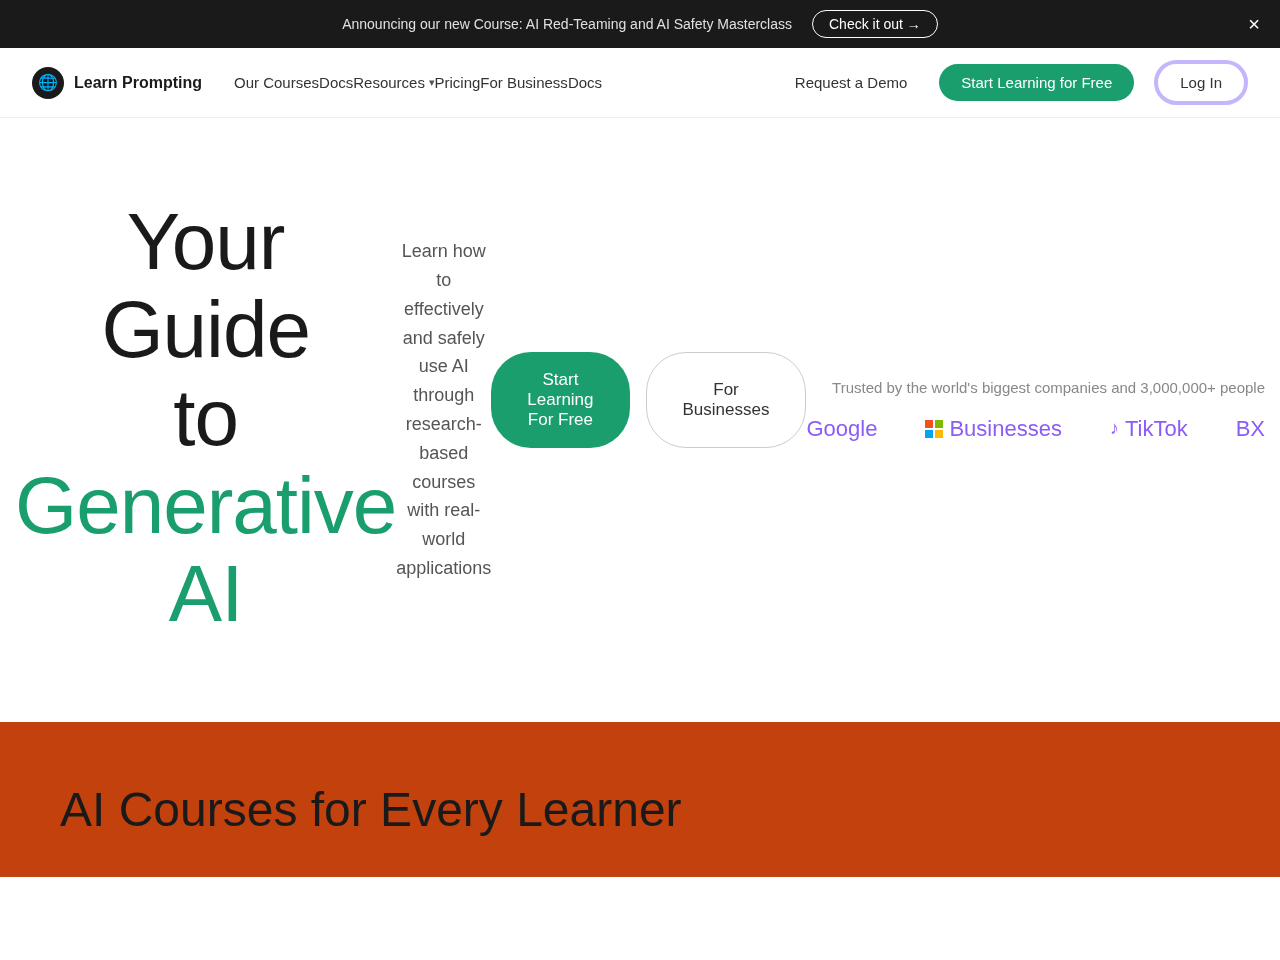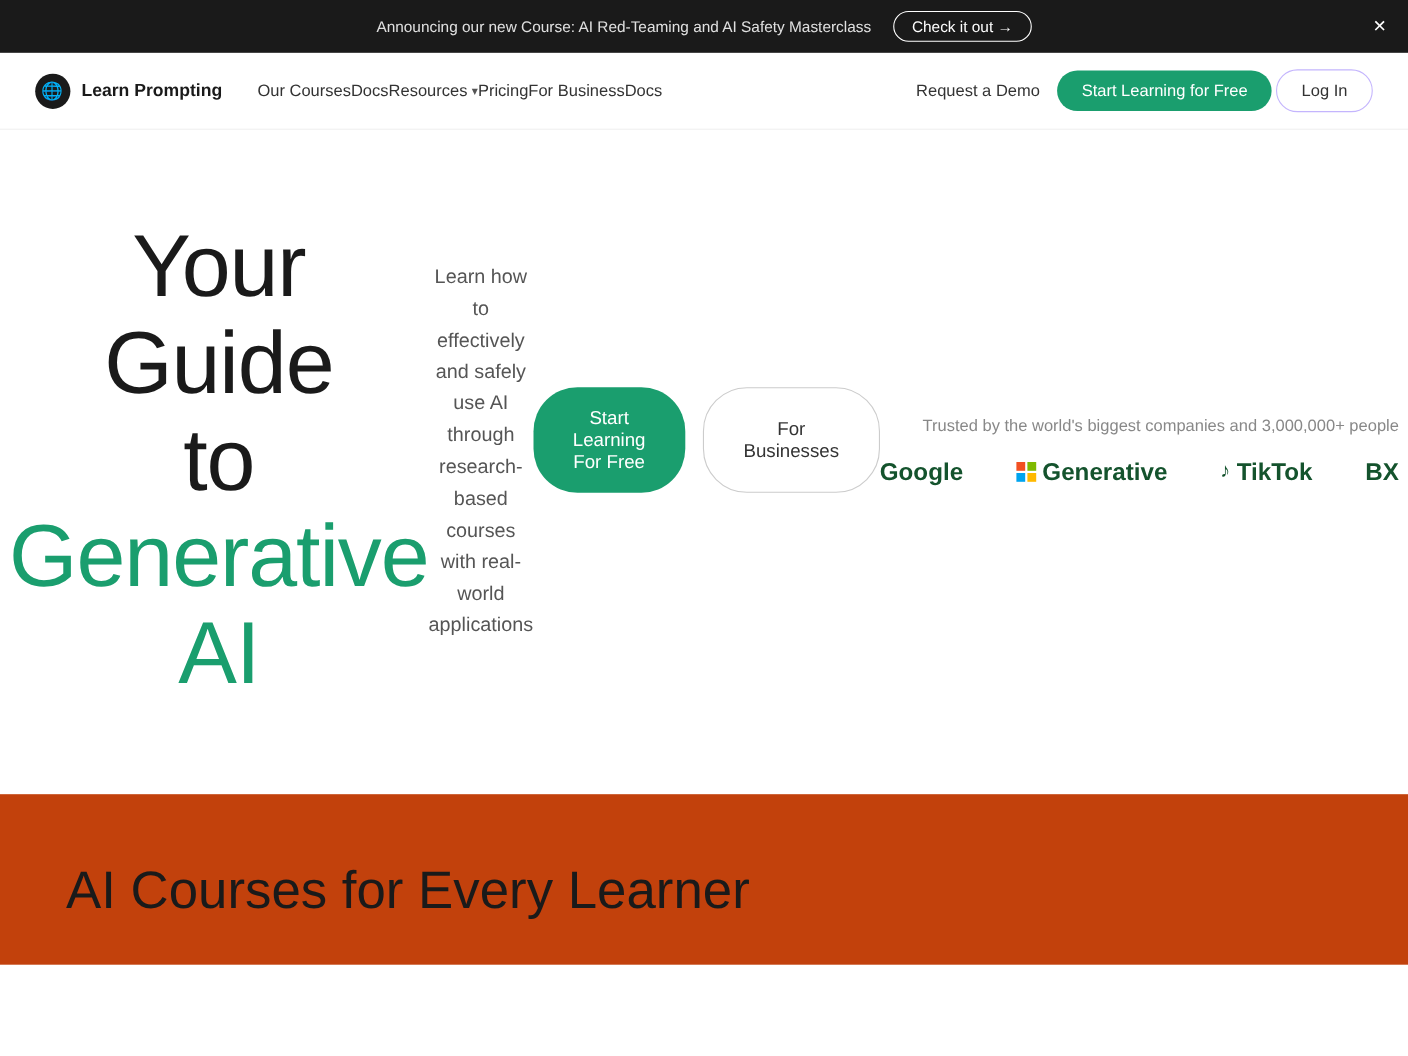--- a/index.html
+++ b/index.html
@@ -85,21 +85,21 @@
       text-decoration: none;
       cursor: pointer;
       display: flex;
       align-items: center;
       gap: 4px;
     }
     .chevron-icon { font-size: 11px; color: #555; }
     .nav-actions {
       display: flex;
       align-items: center;
-      gap: 4px;
+      gap: 20px;
     }
     .request-demo-btn {
       background: none;
       border: none;
       font-size: 15px;
       color: #333;
       cursor: pointer;
       padding: 8px 12px;
     }
     .start-learning-btn {
@@ -107,21 +107,21 @@
       color: #fff;
       border: none;
       padding: 10px 22px;
       border-radius: 25px;
       font-size: 15px;
       font-weight: 500;
       cursor: pointer;
     }
     .login-btn {
       background: none;
-      border: 1px solid #c4b5fd;
+      border: 4px solid #c4b5fd;
       padding: 10px 22px;
       border-radius: 25px;
       font-size: 15px;
       cursor: pointer;
       color: #333;
     }
 
     
     .hero {
       display: flex;
@@ -187,22 +187,22 @@
       font-size: 15px;
       color: #888;
     }
     .trusted-logos {
       display: flex;
       align-items: center;
       gap: 48px;
     }
     .brand-logo {
       font-size: 22px;
-      color: #14532d;
-      font-weight: 700;
+      color: #8b5cf6;
+      font-weight: 400;
       display: flex;
       align-items: center;
       gap: 6px;
     }
     .ms-grid {
       display: grid;
       grid-template-columns: 1fr 1fr;
       gap: 2px;
       width: 18px;
       height: 18px;
@@ -287,21 +287,21 @@
       <div class="brand-logo">
         <span>Google</span>
       </div>
       <div class="brand-logo">
         <div class="ms-grid">
           <div class="ms-sq"></div>
           <div class="ms-sq"></div>
           <div class="ms-sq"></div>
           <div class="ms-sq"></div>
         </div>
-        <span>Generative</span>
+        <span>Businesses</span>
       </div>
       <div class="brand-logo">
         <span class="tiktok-icon">♪</span>
         <span>TikTok</span>
       </div>
       <div class="brand-logo">
         <span>BX</span>
       </div>
     </div>
   </div>

